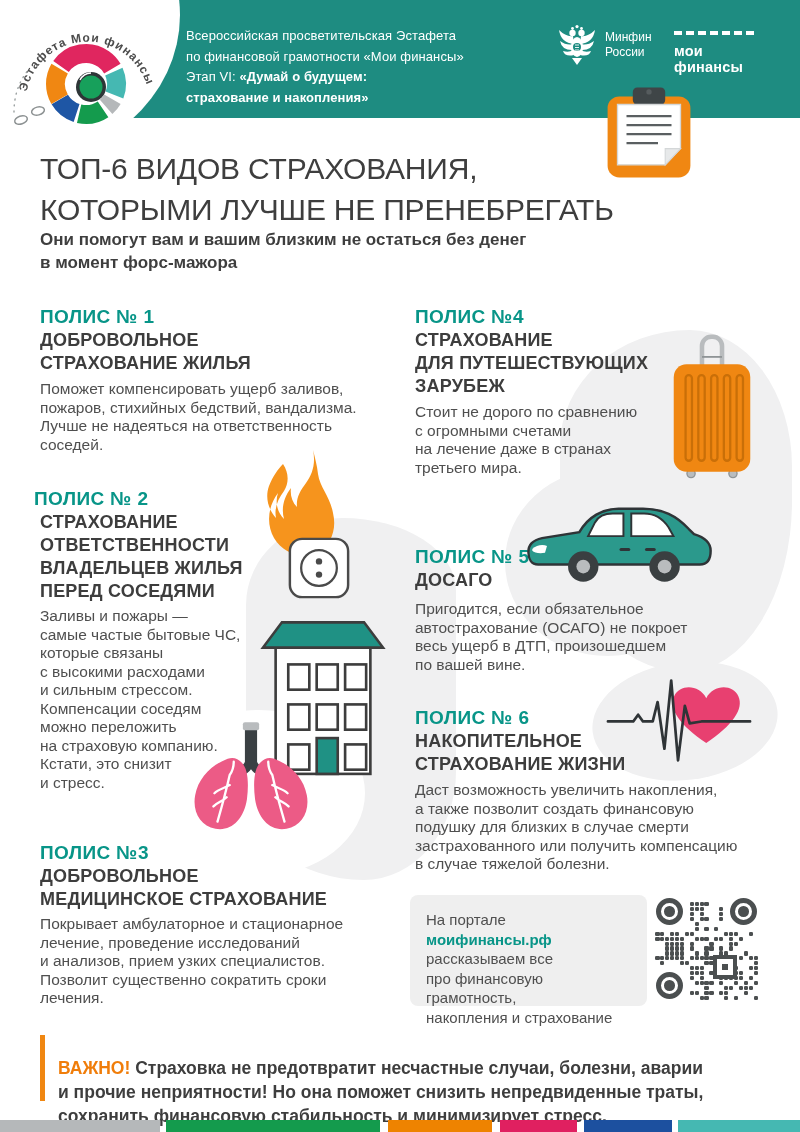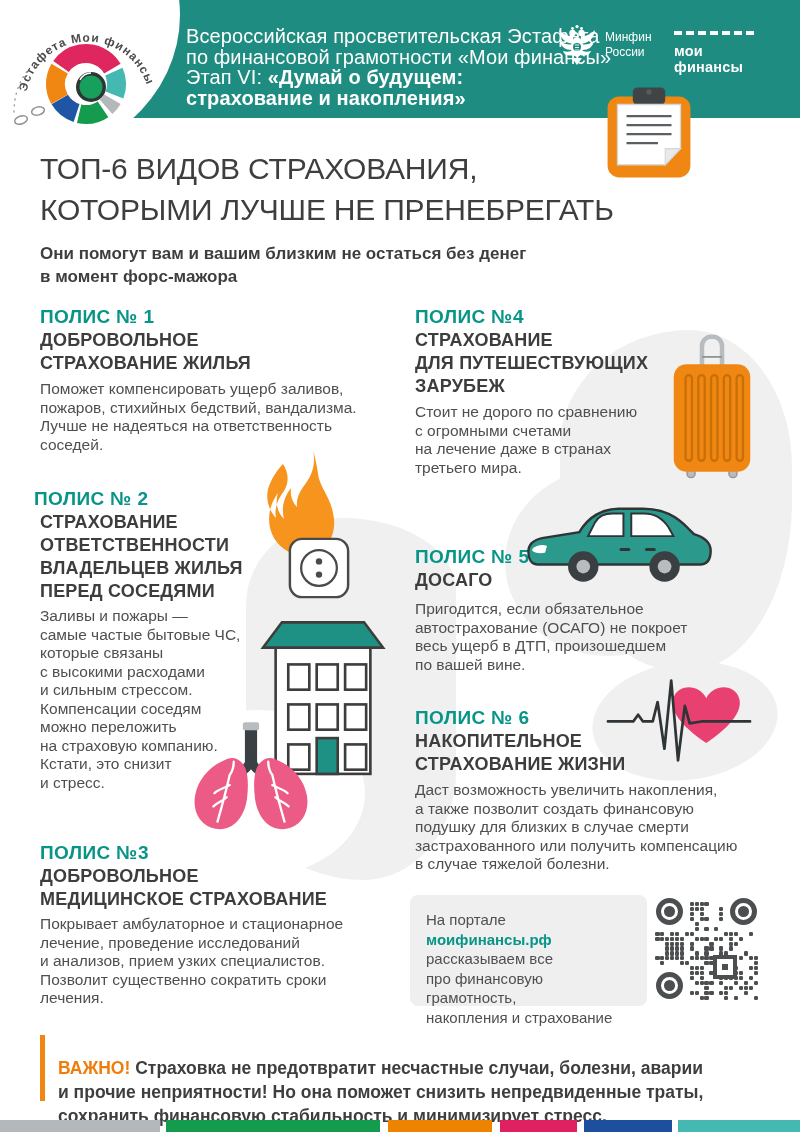--- a/index.html
+++ b/index.html
@@ -5,21 +5,21 @@
   *{margin:0;padding:0;box-sizing:border-box}
   html,body{background:#fff}
   body{font-family:"Liberation Sans","DejaVu Sans",sans-serif}
   #page{position:relative;width:800px;height:1132px;background:#fff;overflow:hidden}
   .abs{position:absolute}
   .pre{white-space:pre-line}
 
   
   .header-band{left:0;top:0;width:800px;height:118px;background:#1e8c81}
   .header-blob{left:-160px;top:-135px;width:340px;height:300px;background:#fff;border-radius:50%}
-  .hline{font-size:20px;line-height:20.5px;color:#fff;letter-spacing:.1px}
+  .hline{font-size:13px;line-height:20.5px;color:#fff;letter-spacing:.1px}
   .hbold{font-weight:700}
   .minfin-text{font-size:12px;line-height:15px;color:#fff}
   .mf-dash{height:3.5px;background:repeating-linear-gradient(90deg,#fff 0 8px,transparent 8px 12px)}
   .mf-word{font-size:14.5px;font-weight:700;color:#fff;letter-spacing:.2px}
 
   
   .page-title{font-size:30px;line-height:41px;font-weight:400;color:#3e3e3e;letter-spacing:-.2px}
   .page-subtitle{font-size:17px;line-height:23px;font-weight:700;color:#3e3e3e}
 
   
@@ -120,21 +120,21 @@
     <rect x="4" y="10" width="92" height="90" rx="13" fill="#f08712"></rect>
     <rect x="32" y="0" width="36" height="19" rx="5" fill="#3f4547"></rect>
     <circle cx="50" cy="5" r="3" fill="#565c5e"></circle>
     <path d="M15,19 H85 V68 L68,86 H15 Z" fill="#fff" stroke="#d4d7d8" stroke-width="1.5"></path>
     <path d="M85,68 L68,86 L68,68 Z" fill="#e7e9ea" stroke="#d4d7d8" stroke-width="1.2"></path>
     <path d="M25,32 H75 M25,42 H75 M25,52 H75 M25,62 H60" stroke="#5a5f61" stroke-width="2.6"></path>
   </svg>
 
   <div class="abs page-title pre" style="left:40px;top:148px;width:720px">ТОП-6 ВИДОВ СТРАХОВАНИЯ,
 КОТОРЫМИ ЛУЧШЕ НЕ ПРЕНЕБРЕГАТЬ</div>
-  <div class="abs page-subtitle pre" style="left:40px;top:242px;width:700px">Они помогут вам и вашим близким не остаться без денег
+  <div class="abs page-subtitle pre" style="left:40px;top:228px;width:700px">Они помогут вам и вашим близким не остаться без денег
 в момент форс-мажора</div>
 
   <div class="abs blob" style="left:246px;top:518px;width:210px;height:362px;border-radius:46% 54% 44% 56% / 24% 20% 30% 26%"></div>
   <div class="abs blob" style="left:560px;top:330px;width:232px;height:342px;border-radius:56% 44% 46% 54% / 34% 40% 50% 46%"></div>
   <div class="abs blob" style="left:505px;top:468px;width:205px;height:188px;border-radius:50%"></div>
   <div class="abs blob" style="left:592px;top:662px;width:186px;height:118px;border-radius:50%;transform:rotate(-7deg)"></div>
   <div class="abs" style="left:153px;top:710px;width:212px;height:166px;border-radius:50%;background:#fff"></div>
 
   <div class="abs plabel" style="left:40px;top:306px">ПОЛИС № 1</div>
   <div class="abs ptitle pre" style="left:40px;top:329px;width:360px">ДОБРОВОЛЬНОЕ

